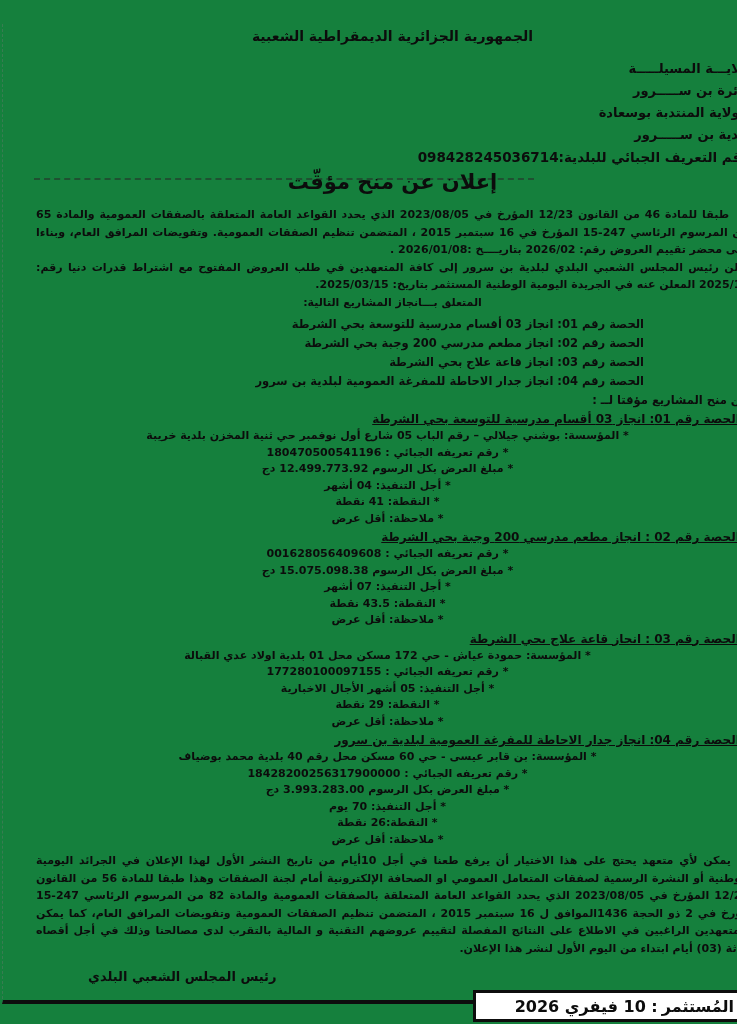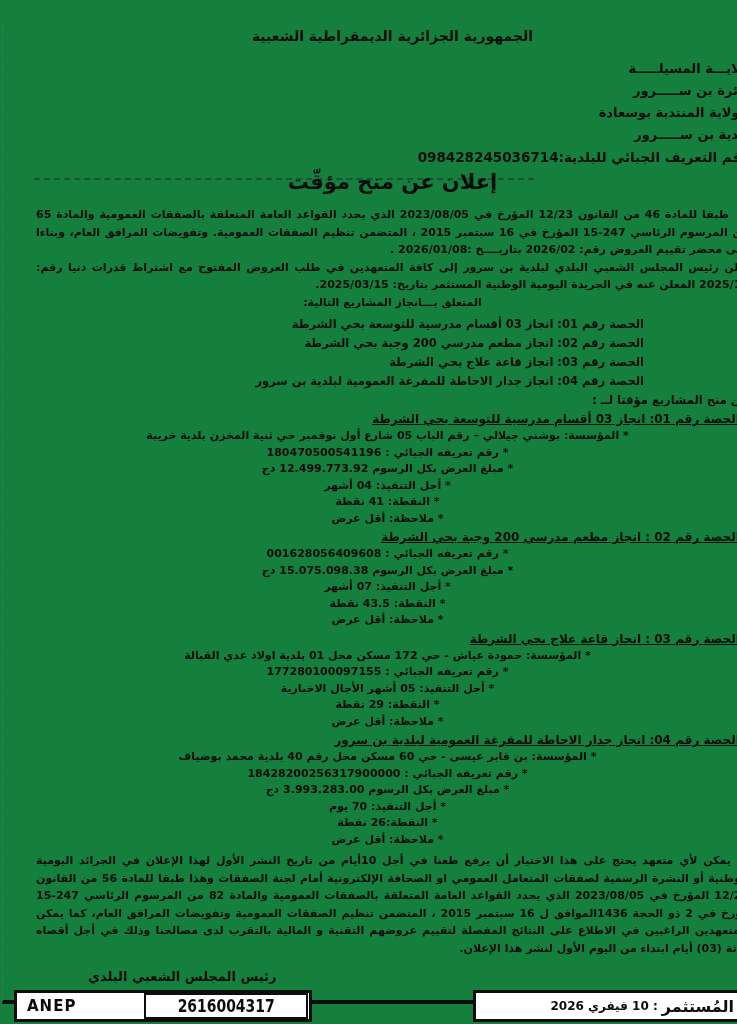--- a/index.html
+++ b/index.html
@@ -54,21 +54,21 @@
     border:2px solid #0d0d0d;display:flex;align-items:center;justify-content:center;
   }
   .anep-number{font-size:17px;letter-spacing:0px;display:inline-block;transform:scaleX(.82);}
   .paper-box{
     position:absolute;right:14px;bottom:1px;width:250px;height:26px;
     border:3px solid #0d0d0d;background:#fff;
     display:flex;align-items:center;justify-content:flex-start;
     direction:rtl;gap:4px;padding:0 8px;
   }
   .paper-name{font-size:16px;}
-  .paper-date{font-size:12px;}
+  .paper-date{font-size:16px;}
 </style>
 </head>
 <body>
 
 <div class="page">
   <div class="frame"></div>
   <div class="dash-artifact"></div>
 
   <div class="content">
 
@@ -134,24 +134,18 @@
       <div class="lot-line">* النقطة:26 نقطة</div>
       <div class="lot-line">* ملاحظة: أقل عرض</div>
     </div>
 
     <p class="appeal">يمكن لأي متعهد يحتج على هذا الاختيار أن يرفع طعنا في أجل 10أيام من تاريخ النشر الأول لهذا الإعلان في الجرائد اليومية الوطنية أو النشرة الرسمية لصفقات المتعامل العمومي او الصحافة الإلكترونية أمام لجنة الصفقات وهذا طبقا للمادة 56 من القانون 12/23 المؤرخ في 2023/08/05 الذي يحدد القواعد العامة المتعلقة بالصفقات العمومية والمادة 82 من المرسوم الرئاسي 247-15 مؤرخ في 2 ذو الحجة 1436الموافق ل 16 سبتمبر 2015 ، المتضمن تنظيم الصفقات العمومية وتفويضات المرافق العام، كما يمكن للمتعهدين الراغبين في الاطلاع على النتائج المفصلة لتقييم عروضهم التقنية و المالية بالتقرب لدى مصالحنا وذلك في أجل أقصاه ثلاثة (03) أيام ابتداء من اليوم الأول لنشر هذا الإعلان.</p>
 
     <div class="signature">رئيس المجلس الشعبي البلدي</div>
   </div>
 
   <div class="footer">
-    <div class="anep-box">
-      <span class="anep-label">ANEP</span>
-      <span class="anep-num-box">
-        <span class="anep-number">2616004317</span>
-      </span>
-    </div>
     <div class="paper-box">
       <span class="paper-name">المُستثمر</span>
       <span class="paper-date">: 10 فيفري 2026</span>
     </div>
   </div>
 </div>
 
 </body></html>

